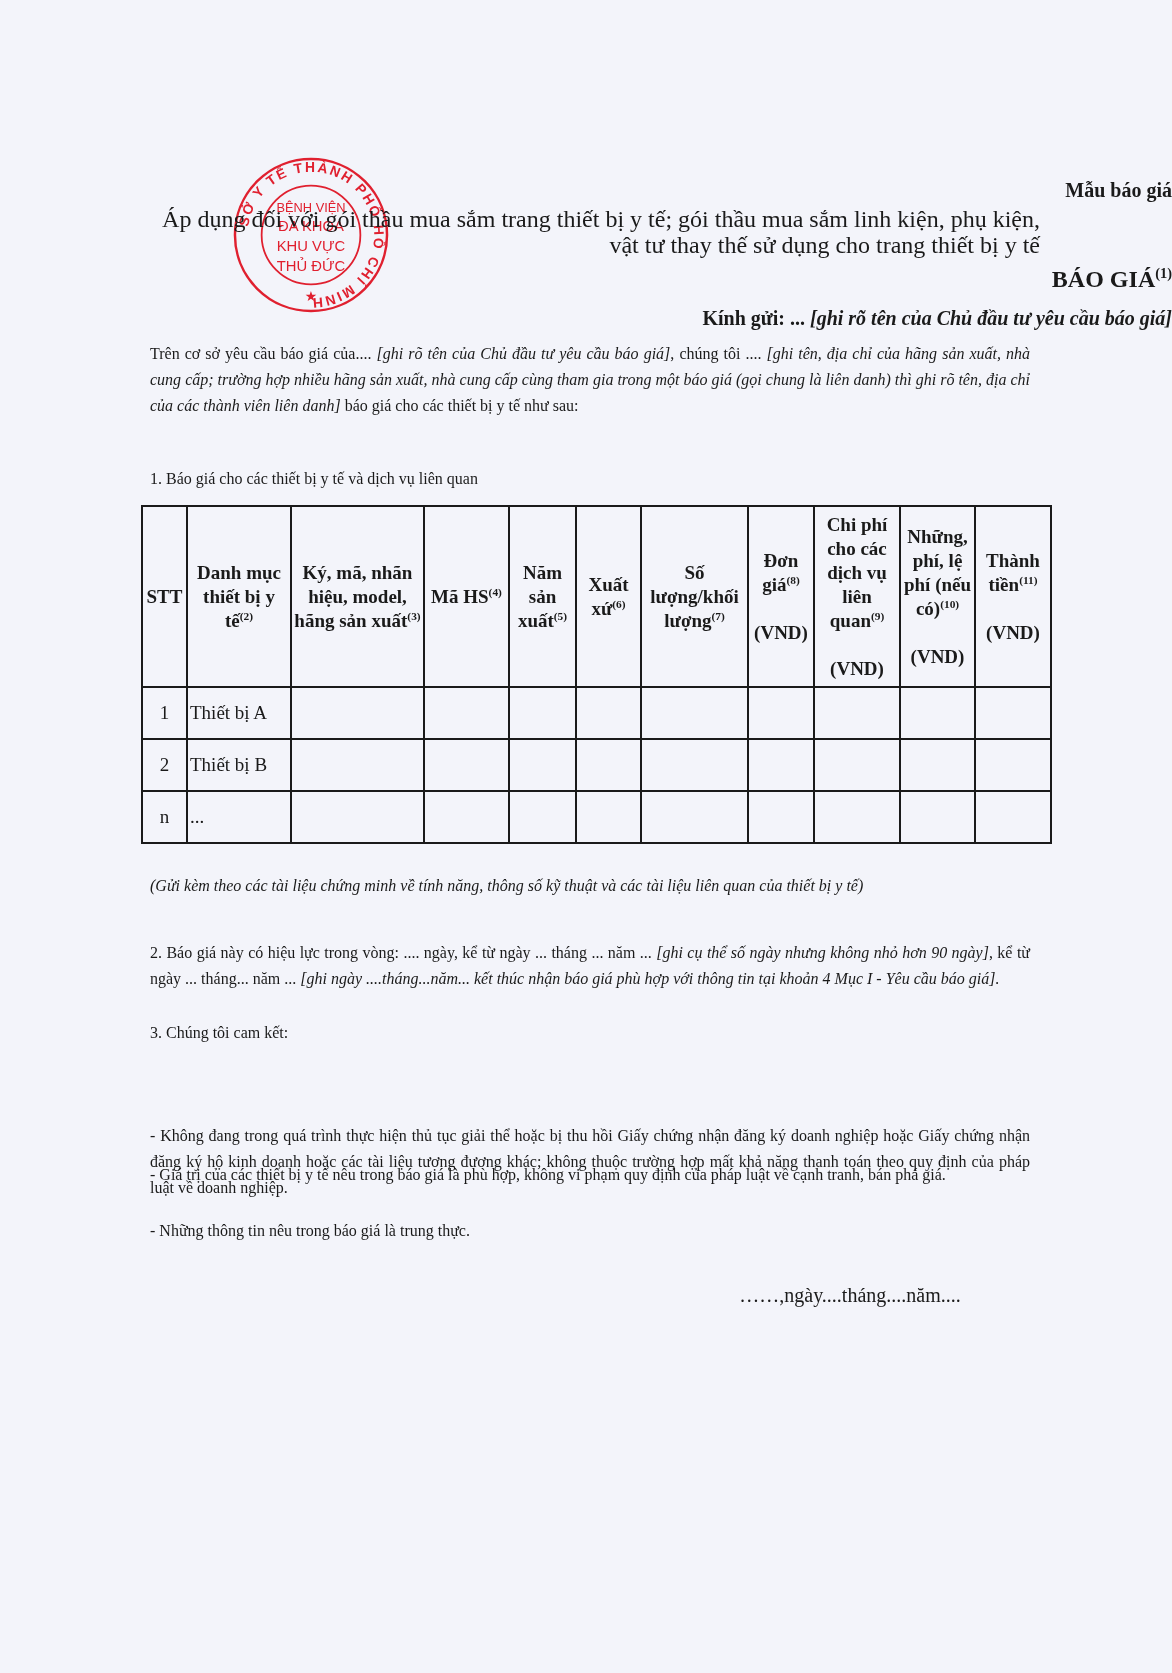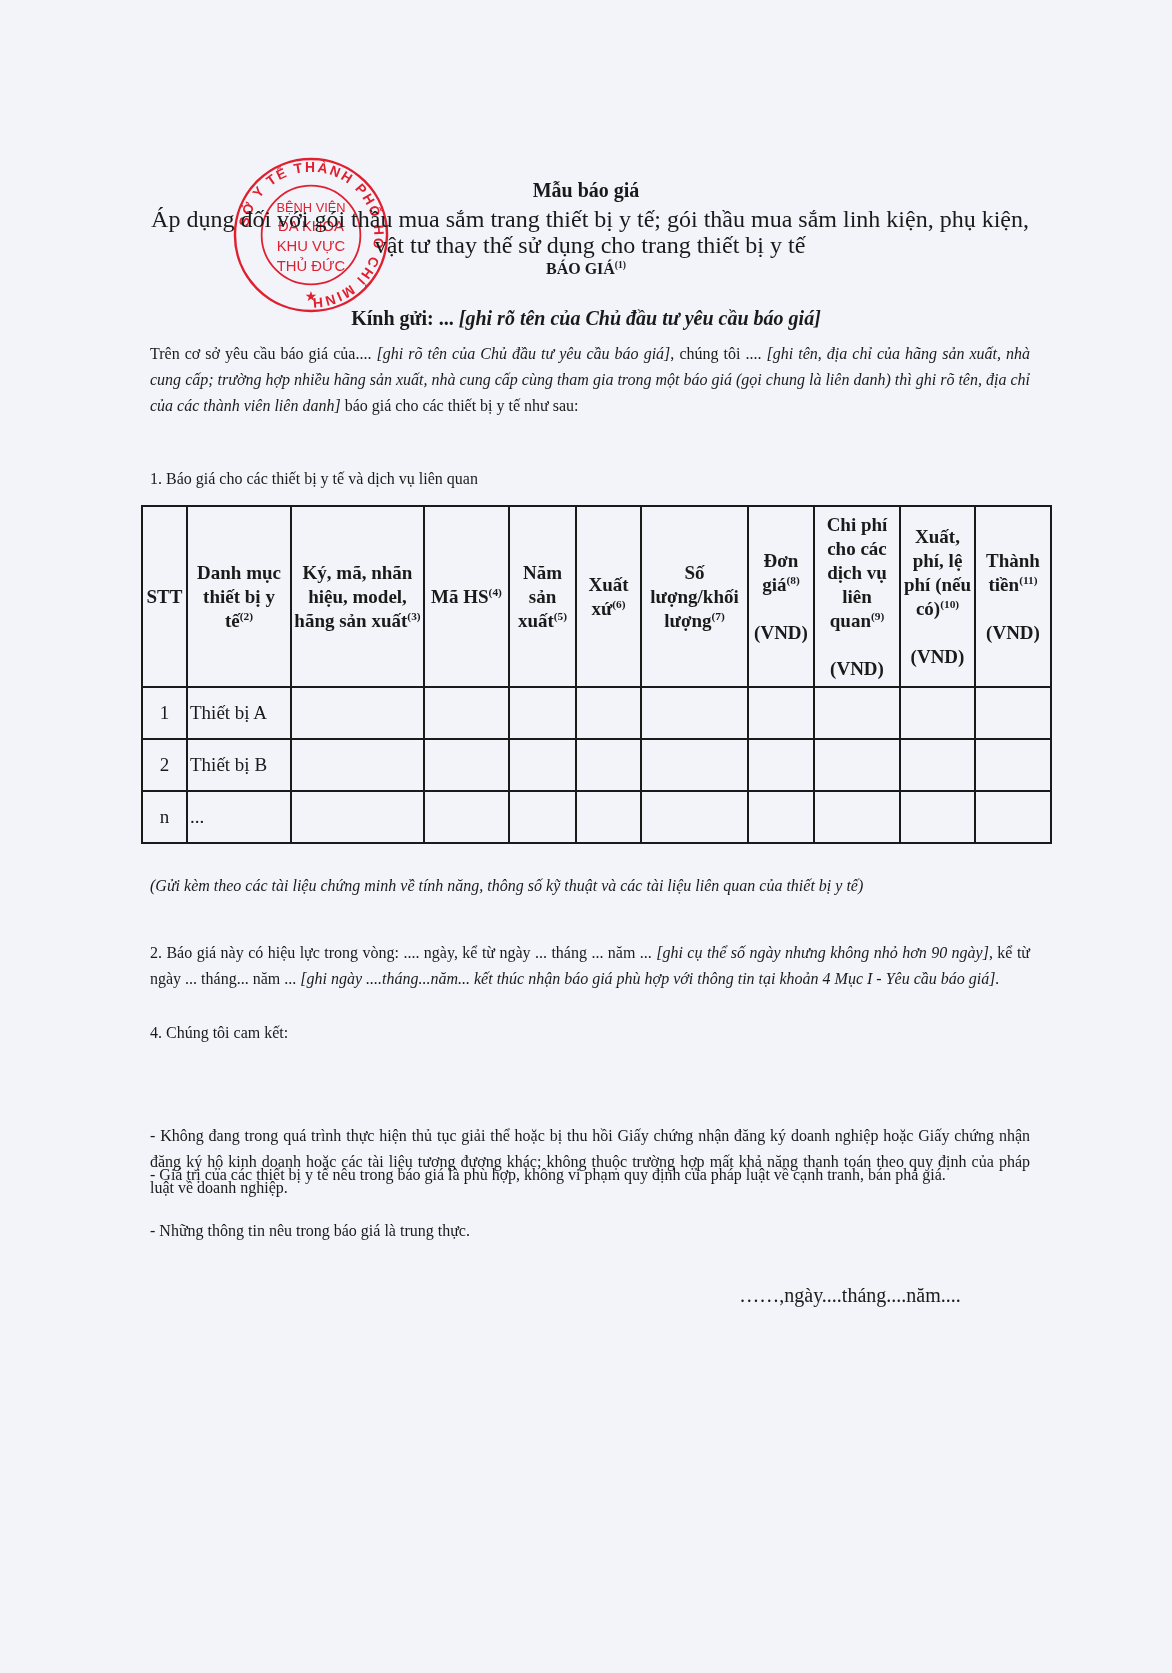--- a/index.html
+++ b/index.html
@@ -5,28 +5,28 @@
     html, body { margin: 0; padding: 0; }
     body {
       width: 1172px; height: 1673px;
       background: #f3f4fa;
       font-family: "Liberation Serif", serif;
       color: #1a1a1a;
       position: relative;
       overflow: hidden;
     }
     .abs { position: absolute; }
-    .center { text-align: center; }
+    .center { text-align: right; }
     .bold { font-weight: bold; }
     .ital { font-style: italic; }
     sup { font-size: 60%; vertical-align: super; line-height: 0; }
 
     #title1 { left: 0; width: 1172px; top: 179px; font-size: 20px; font-weight: bold; }
     #title2 { left: 140px; width: 900px; top: 206px; font-size: 24px; font-weight: normal; line-height: 26px; }
-    #title3 { left: 0; width: 1172px; top: 260px; font-size: 16px; font-weight: bold; }
+    #title3 { left: 0; width: 1172px; top: 266px; font-size: 24px; font-weight: bold; }
     #kinh-gui { left: 0; width: 1172px; top: 307px; font-size: 20px; font-weight: bold; }
 
     .para { left: 150px; width: 880px; font-size: 16px; line-height: 26px; text-align: justify; }
     #intro { top: 341px; }
     #section1 { top: 466px; }
 
     table#quote-table {
       position: absolute; left: 141px; top: 505px;
       border-collapse: collapse;
       font-size: 19px;
@@ -93,21 +93,21 @@
     <tr class="hdr">
       <th style="width:39px"><span>STT</span></th>
       <th style="width:98px"><span>Danh mục thiết bị y tế</span><sup>(2)</sup></th>
       <th style="width:127px"><span>Ký, mã, nhãn hiệu, model, hãng sản xuất</span><sup>(3)</sup></th>
       <th style="width:79px"><span>Mã HS</span><sup>(4)</sup></th>
       <th style="width:61px"><span>Năm sản xuất</span><sup>(5)</sup></th>
       <th style="width:59px"><span>Xuất xứ</span><sup>(6)</sup></th>
       <th style="width:101px"><span>Số lượng/khối lượng</span><sup>(7)</sup></th>
       <th style="width:60px"><span>Đơn giá</span><sup>(8)</sup><br><br><span>(VND)</span></th>
       <th style="width:80px"><span>Chi phí cho các dịch vụ liên quan</span><sup>(9)</sup><br><br><span>(VND)</span></th>
-      <th style="width:69px"><span>Xuất, phí, lệ phí (nếu có)</span><sup>(10)</sup><br><br><span>(VND)</span></th>
+      <th style="width:69px"><span>Những, phí, lệ phí (nếu có)</span><sup>(10)</sup><br><br><span>(VND)</span></th>
       <th style="width:70px"><span>Thành tiền</span><sup>(11)</sup><br><br><span>(VND)</span></th>
     </tr>
   </thead>
   <tbody>
     <tr class="row">
       <td class="stt">1</td>
       <td class="name">Thiết bị A</td>
       <td></td>
         <td></td>
         <td></td>
@@ -144,20 +144,20 @@
         <td></td>
         <td></td>
     </tr>
   </tbody>
 </table>
 
 <div id="note" class="abs para">(Gửi kèm theo các tài liệu chứng minh về tính năng, thông số kỹ thuật và các tài liệu liên quan của thiết bị y tế)</div>
 
 <div id="section2" class="abs para"><span>2. Báo giá này có hiệu lực trong vòng: .... ngày, kể từ ngày ... tháng ... năm ... </span><span class="ital">[ghi cụ thể số ngày nhưng không nhỏ hơn 90 ngày]</span><span>, kể từ ngày ... tháng... năm ... </span><span class="ital">[ghi ngày ....tháng...năm... kết thúc nhận báo giá phù hợp với thông tin tại khoản 4 Mục I - Yêu cầu báo giá].</span></div>
 
-<div id="section3" class="abs para">4. Chúng tôi cam kết:</div>
+<div id="section3" class="abs para">3. Chúng tôi cam kết:</div>
 <div id="c1" class="abs para">- Không đang trong quá trình thực hiện thủ tục giải thể hoặc bị thu hồi Giấy chứng nhận đăng ký doanh nghiệp hoặc Giấy chứng nhận đăng ký hộ kinh doanh hoặc các tài liệu tương đương khác; không thuộc trường hợp mất khả năng thanh toán theo quy định của pháp luật về doanh nghiệp.</div>
 <div id="c2" class="abs para">- Giá trị của các thiết bị y tế nêu trong báo giá là phù hợp, không vi phạm quy định của pháp luật về cạnh tranh, bán phá giá.</div>
 <div id="c3" class="abs para">- Những thông tin nêu trong báo giá là trung thực.</div>
 
 <div id="sign" class="abs">
   <div>……,ngày....tháng....năm....</div>
 </div>
 
 </body></html>

